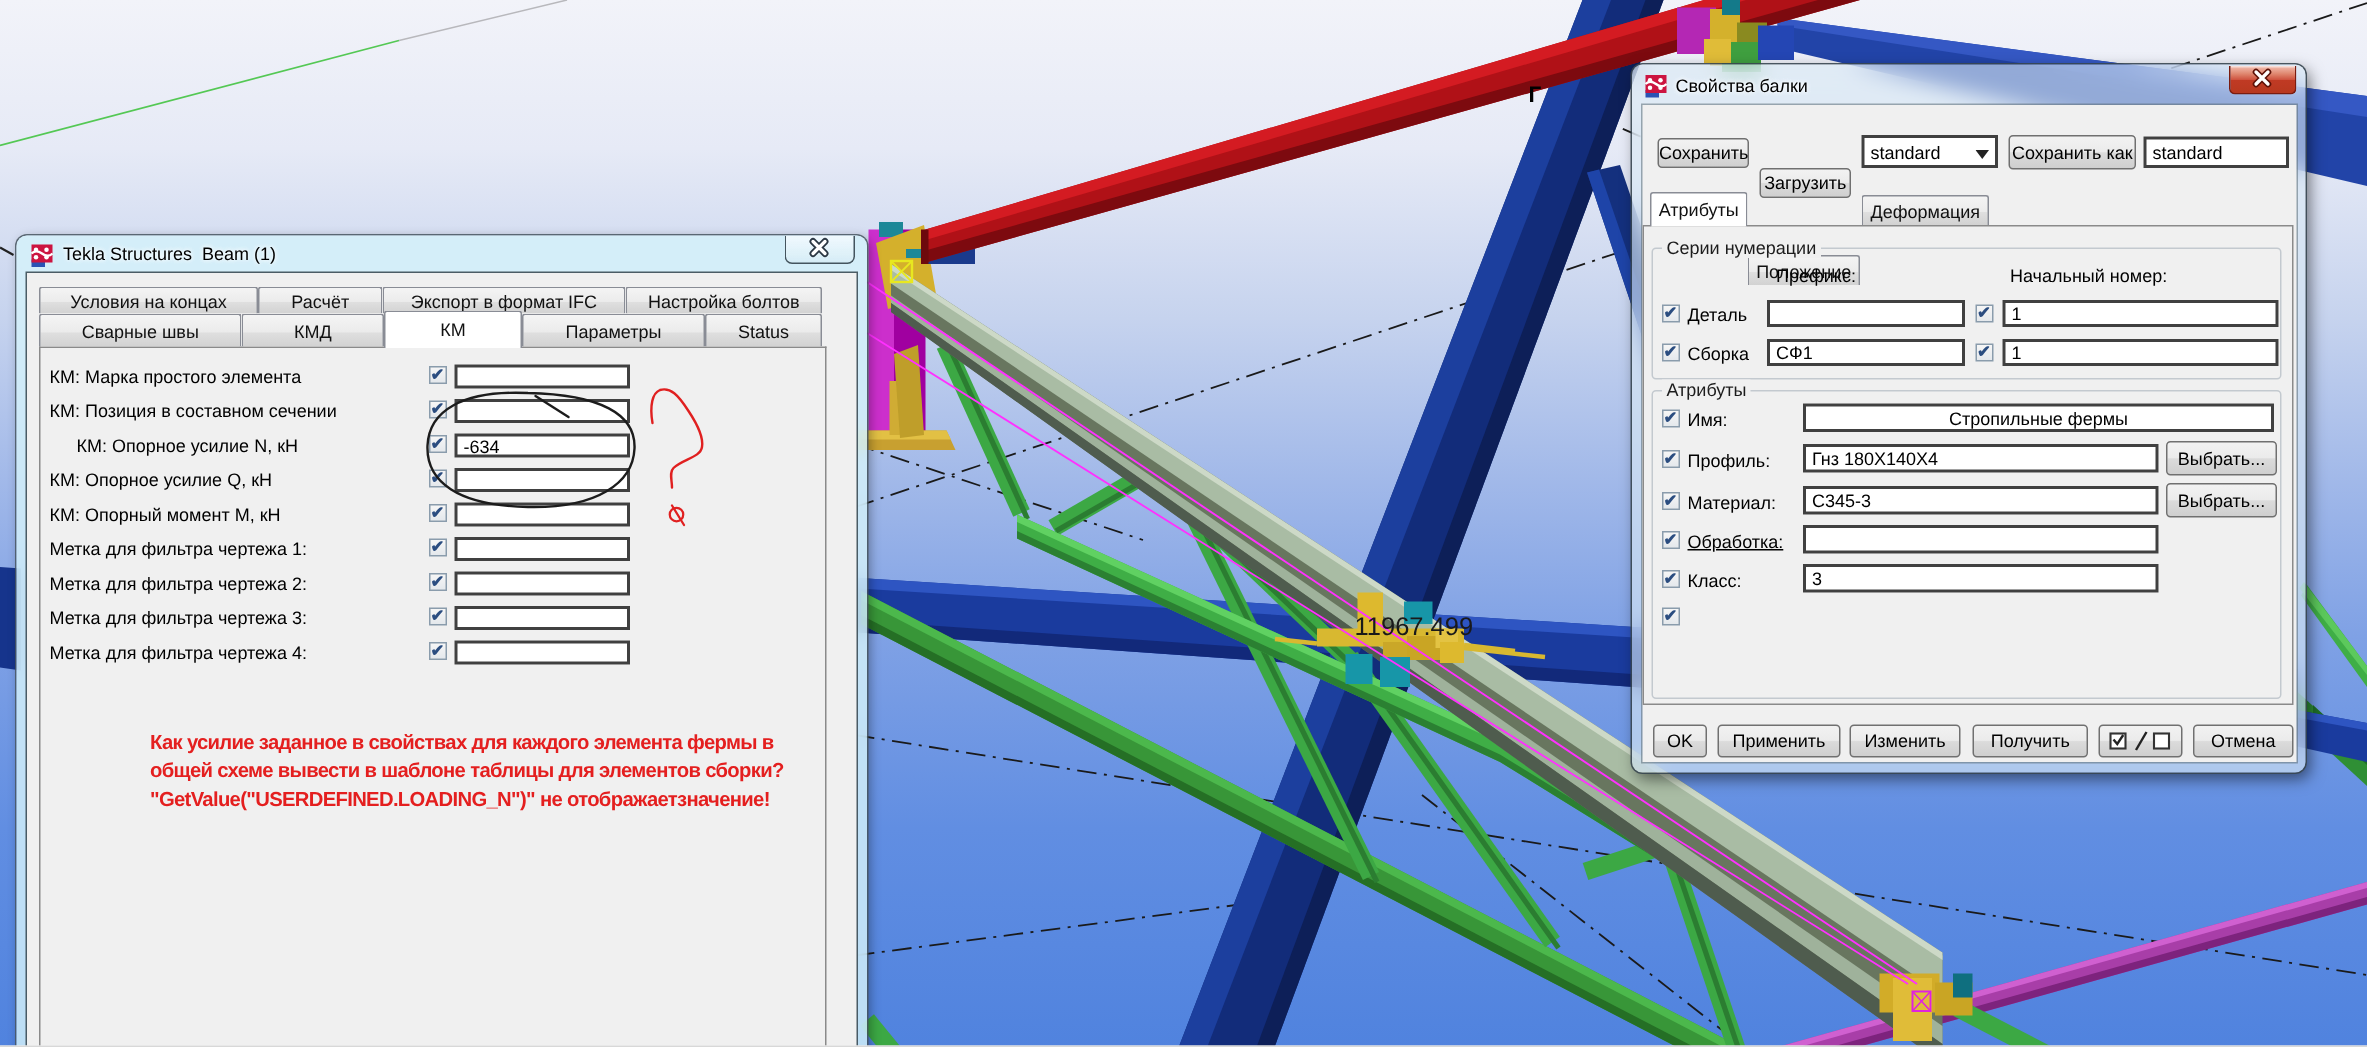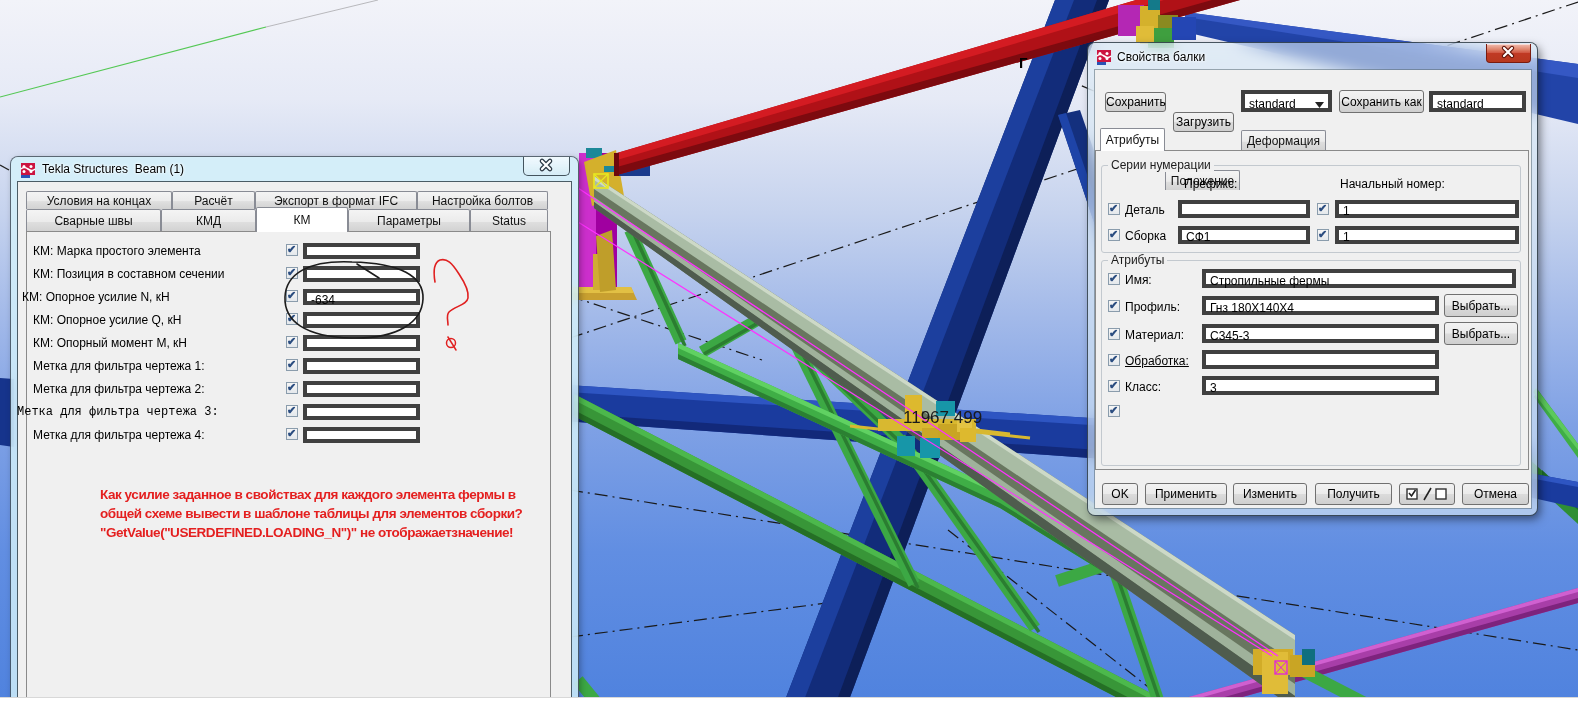--- a/index.html
+++ b/index.html
@@ -3,21 +3,21 @@
 <meta charset="utf-8">
 <style>
 * { margin:0; padding:0; box-sizing:border-box; }
 html,body { width:1578px; height:708px; overflow:hidden; }
 body { font-family:"Liberation Sans", sans-serif; position:relative; background:#fff; }
 #scene { position:absolute; left:0; top:0; }
 .win { position:absolute; border-radius:6px; }
 .tb { position:absolute; font-size:12px; color:#000; white-space:nowrap; text-shadow:0 0 3px rgba(255,255,255,0.9),0 0 3px rgba(255,255,255,0.9); }
 .tab { position:absolute; border:1px solid #898c95; border-bottom:none; border-radius:2px 2px 0 0; background:linear-gradient(#f4f4f4,#ebebeb 55%,#dfdfdf 56%,#d2d2d2); font-size:12px; text-align:center; color:#111; }
 .tab.active { background:#fff; }
-.fld { position:absolute; background:#fff; border:4px solid #404040; font-size:12px; color:#000; padding:1px 4px; line-height:13px; }
+.fld { position:absolute; background:#fff; border:2px solid #404040; font-size:12px; color:#000; padding:1px 4px; line-height:13px; }
 .cb { position:absolute; width:12px; height:12px; background:linear-gradient(#f6f6f6,#e4e8ec); border:1px solid #8a9cac; }
 .cb:after { content:"✔"; position:absolute; left:0px; top:-2px; font-size:11px; font-weight:bold; color:#2b4d80; }
 .btn { position:absolute; border:1px solid #707070; border-radius:3px; background:linear-gradient(#f2f2f2,#ebebeb 48%,#dbdbdb 52%,#cfcfcf); font-size:12px; color:#000; text-align:center; }
 .lbl { position:absolute; font-size:12px; color:#000; white-space:nowrap; }
 .grp { position:absolute; border:1px solid #c3c9cf; border-radius:3px; }
 .grplbl { position:absolute; font-size:12px; color:#1c1c1c; background:#f0f0f0; padding:0 3px; white-space:nowrap; }
 </style>
 </head>
 <body>
 <svg id="scene" width="1578" height="708">
@@ -212,36 +212,36 @@
   <div class="tab" style="left:337px;top:52px;width:122px;height:22px;line-height:22px;">Параметры</div>
   <div class="tab" style="left:459px;top:52px;width:78px;height:22px;line-height:22px;">Status</div>
   <div class="tab active" style="left:245px;top:50px;width:92px;height:25px;line-height:24px;">КМ</div>
 
   <div class="lbl" style="left:22px;top:87px;">КМ: Марка простого элемента</div>
   <div class="cb" style="left:275px;top:87px;"></div>
   <div class="fld" style="left:292px;top:86px;width:117px;height:16px;"></div>
   <div class="lbl" style="left:22px;top:110px;">КМ: Позиция в составном сечении</div>
   <div class="cb" style="left:275px;top:110px;"></div>
   <div class="fld" style="left:292px;top:109px;width:117px;height:16px;"></div>
-  <div class="lbl" style="left:11px;top:133px;">КМ: Опорное усилие N, кН</div>
+  <div class="lbl" style="left:40px;top:133px;">КМ: Опорное усилие N, кН</div>
   <div class="cb" style="left:275px;top:133px;"></div>
   <div class="fld" style="left:292px;top:132px;width:117px;height:16px;">-634</div>
   <div class="lbl" style="left:22px;top:156px;">КМ: Опорное усилие Q, кН</div>
   <div class="cb" style="left:275px;top:156px;"></div>
   <div class="fld" style="left:292px;top:155px;width:117px;height:16px;"></div>
   <div class="lbl" style="left:22px;top:179px;">КМ: Опорный момент М, кН</div>
   <div class="cb" style="left:275px;top:179px;"></div>
   <div class="fld" style="left:292px;top:178px;width:117px;height:16px;"></div>
   <div class="lbl" style="left:22px;top:202px;">Метка для фильтра чертежа 1:</div>
   <div class="cb" style="left:275px;top:202px;"></div>
   <div class="fld" style="left:292px;top:201px;width:117px;height:16px;"></div>
   <div class="lbl" style="left:22px;top:225px;">Метка для фильтра чертежа 2:</div>
   <div class="cb" style="left:275px;top:225px;"></div>
   <div class="fld" style="left:292px;top:224px;width:117px;height:16px;"></div>
-  <div class="lbl" style="left:6px;top:248px;font-family:Liberation Mono, monospace;">Метка для фильтра чертежа 3:</div>
+  <div class="lbl" style="left:22px;top:248px;">Метка для фильтра чертежа 3:</div>
   <div class="cb" style="left:275px;top:248px;"></div>
   <div class="fld" style="left:292px;top:247px;width:117px;height:16px;"></div>
   <div class="lbl" style="left:22px;top:271px;">Метка для фильтра чертежа 4:</div>
   <div class="cb" style="left:275px;top:271px;"></div>
   <div class="fld" style="left:292px;top:270px;width:117px;height:16px;"></div>
 
   <div style="position:absolute;left:89px;top:328px;font-size:13.5px;font-weight:bold;color:#e41f1f;line-height:19px;white-space:nowrap;letter-spacing:-0.45px;">
     Как усилие заданное в свойствах для каждого элемента фермы в<br>
     общей схеме вывести в шаблоне таблицы для элементов сборки?<br>
     "GetValue("USERDEFINED.LOADING_N")" не отображаетзначение!
@@ -293,21 +293,21 @@
   <div class="cb" style="left:20px;top:186px;"></div>
   <div class="lbl" style="left:37px;top:186px;">Сборка</div>
   <div class="fld" style="left:90px;top:183px;width:132px;height:18px;">СФ1</div>
   <div class="cb" style="left:229px;top:186px;"></div>
   <div class="fld" style="left:247px;top:183px;width:184px;height:18px;">1</div>
 
   <div class="grp" style="left:13px;top:217px;width:420px;height:206px;"></div>
   <div class="grplbl" style="left:20px;top:210px;">Атрибуты</div>
   <div class="cb" style="left:20px;top:230px;"></div>
   <div class="lbl" style="left:37px;top:230px;">Имя:</div>
-  <div class="fld" style="left:114px;top:226px;width:314px;height:19px;line-height:15px;">Стропильные фермы</div>
+  <div class="fld" style="left:114px;top:226px;width:314px;height:19px;line-height:15px;text-align:center;">Стропильные фермы</div>
   <div class="cb" style="left:20px;top:257px;"></div>
   <div class="lbl" style="left:37px;top:257px;">Профиль:</div>
   <div class="fld" style="left:114px;top:253px;width:237px;height:19px;line-height:15px;">Гнз 180Х140Х4</div>
   <div class="btn" style="left:356px;top:251px;width:74px;height:23px;line-height:22px;">Выбрать...</div>
   <div class="cb" style="left:20px;top:285px;"></div>
   <div class="lbl" style="left:37px;top:285px;">Материал:</div>
   <div class="fld" style="left:114px;top:281px;width:237px;height:19px;line-height:15px;">С345-3</div>
   <div class="btn" style="left:356px;top:279px;width:74px;height:23px;line-height:22px;">Выбрать...</div>
   <div class="cb" style="left:20px;top:311px;"></div>
   <div class="lbl" style="left:37px;top:311px;text-decoration:underline;">Обработка:</div>

